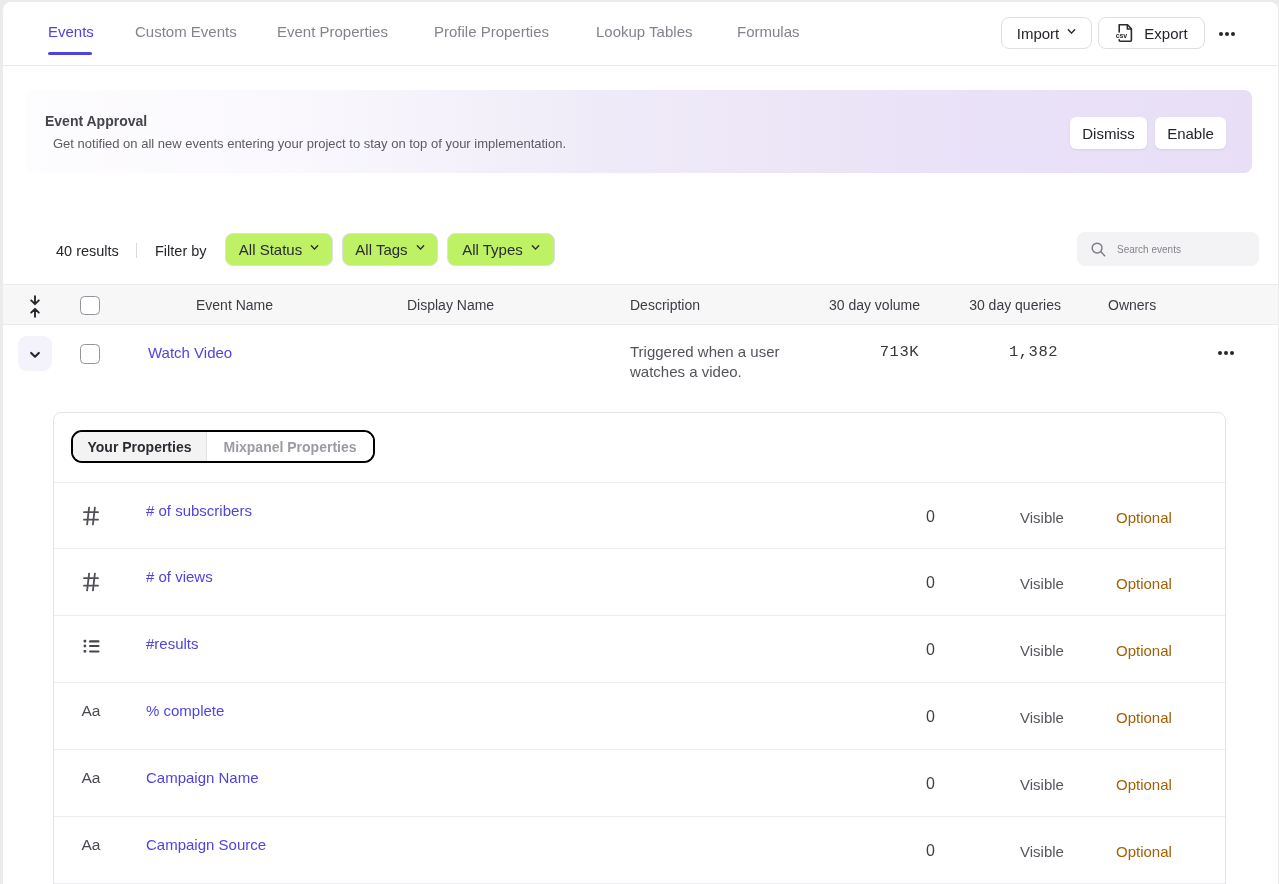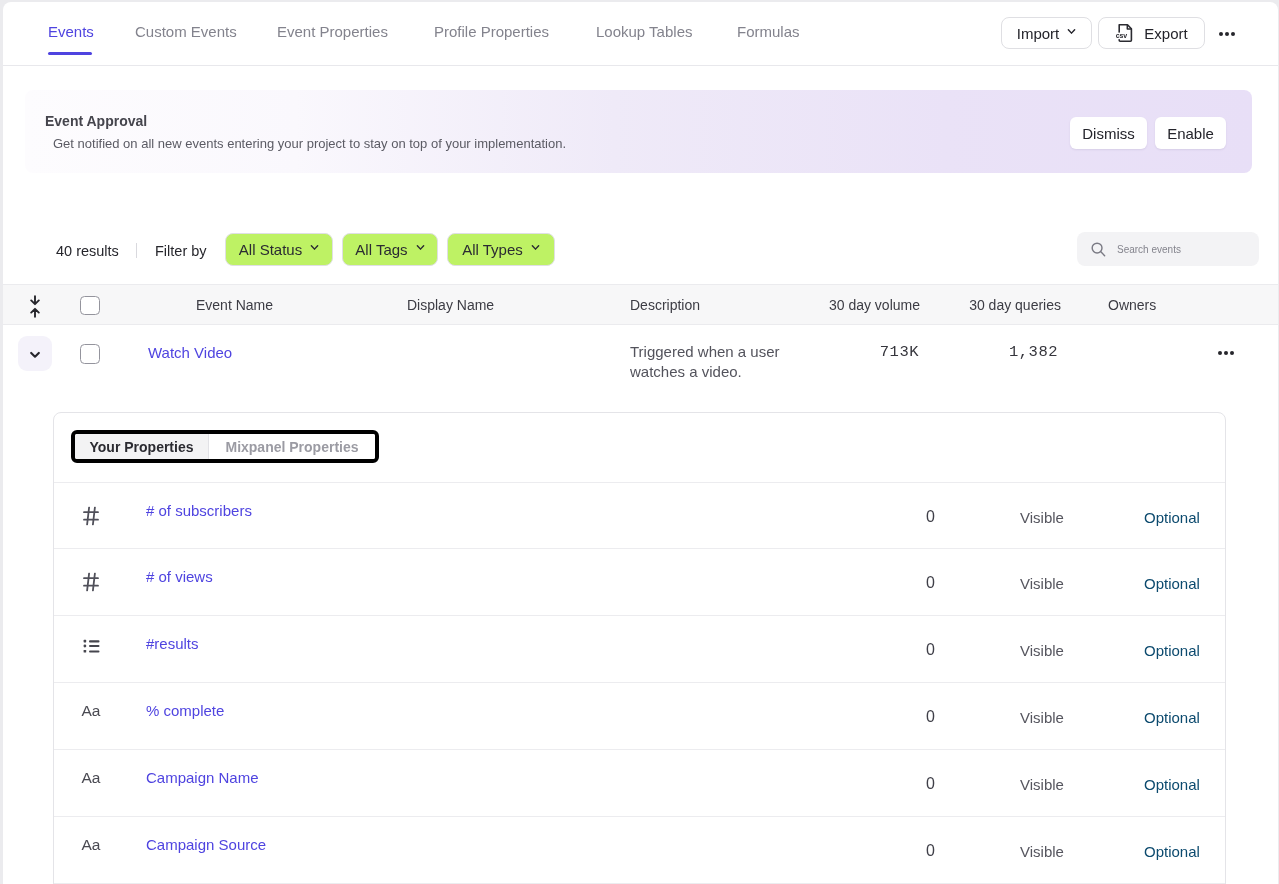--- a/index.html
+++ b/index.html
@@ -47,32 +47,32 @@
   .th { position:absolute; top:12px; font-size:14px; color:#3c3c44; white-space:nowrap; }
   .checkbox { position:absolute; width:19.5px; height:19.5px; border:1.5px solid #94949d;
     border-radius:4.5px; background:#fff; }
   .rowexp { position:absolute; left:15px; top:334px; width:34px; height:35px;
     background:#f4f2fa; border-radius:9px; }
   .link { color:#4f44e0; text-decoration:none; }
   .mono { font-family:"Liberation Mono", monospace; }
   
   .panel { position:absolute; left:50px; top:410px; width:1173px; height:500px;
     border:1px solid #e4e4e8; border-radius:8px; background:#fff; }
-  .seg { position:absolute; left:17px; top:17px; height:33px; border:4px solid #000000;
-    border-radius:6px; display:flex; overflow:hidden; }
+  .seg { position:absolute; left:17px; top:17px; height:33px; border:2px solid #000000;
+    border-radius:11px; display:flex; overflow:hidden; }
   .seg div { display:flex; align-items:center; justify-content:center; font-size:14px; font-weight:bold; }
   .seg .on { width:134px; background:#f3f3f4; color:#2b2b31; border-right:1px solid #e2e2e6; }
   .seg .off { width:166px; background:#fff; color:#9b9ba3; }
   .prow { position:absolute; left:0; width:100%; height:67px; border-bottom:1px solid #ececef; }
   .picon { position:absolute; left:29px; top:50%; transform:translateY(-50%);
     font-weight:bold; color:#55555e; }
   .pname { position:absolute; left:92px; top:19px; font-size:15px; }
   .pzero { position:absolute; right:290px; top:24.5px; font-size:16px; color:#3f3f48; }
   .pvis { position:absolute; left:966px; top:26px; font-size:15px; color:#55555e; }
-  .popt { position:absolute; left:1062px; top:26px; font-size:15px; color:#0c4a6e;margin-left:28px; }
+  .popt { position:absolute; left:1062px; top:26px; font-size:15px; color:#a16207; }
 </style>
 </head>
 <body>
 <div class="card">
 
   <div class="nav">
     <span class="tab active" style="left:45px;">Events</span>
     <span class="tab" style="left:132px;">Custom Events</span>
     <span class="tab" style="left:274px;">Event Properties</span>
     <span class="tab" style="left:431px;">Profile Properties</span>

